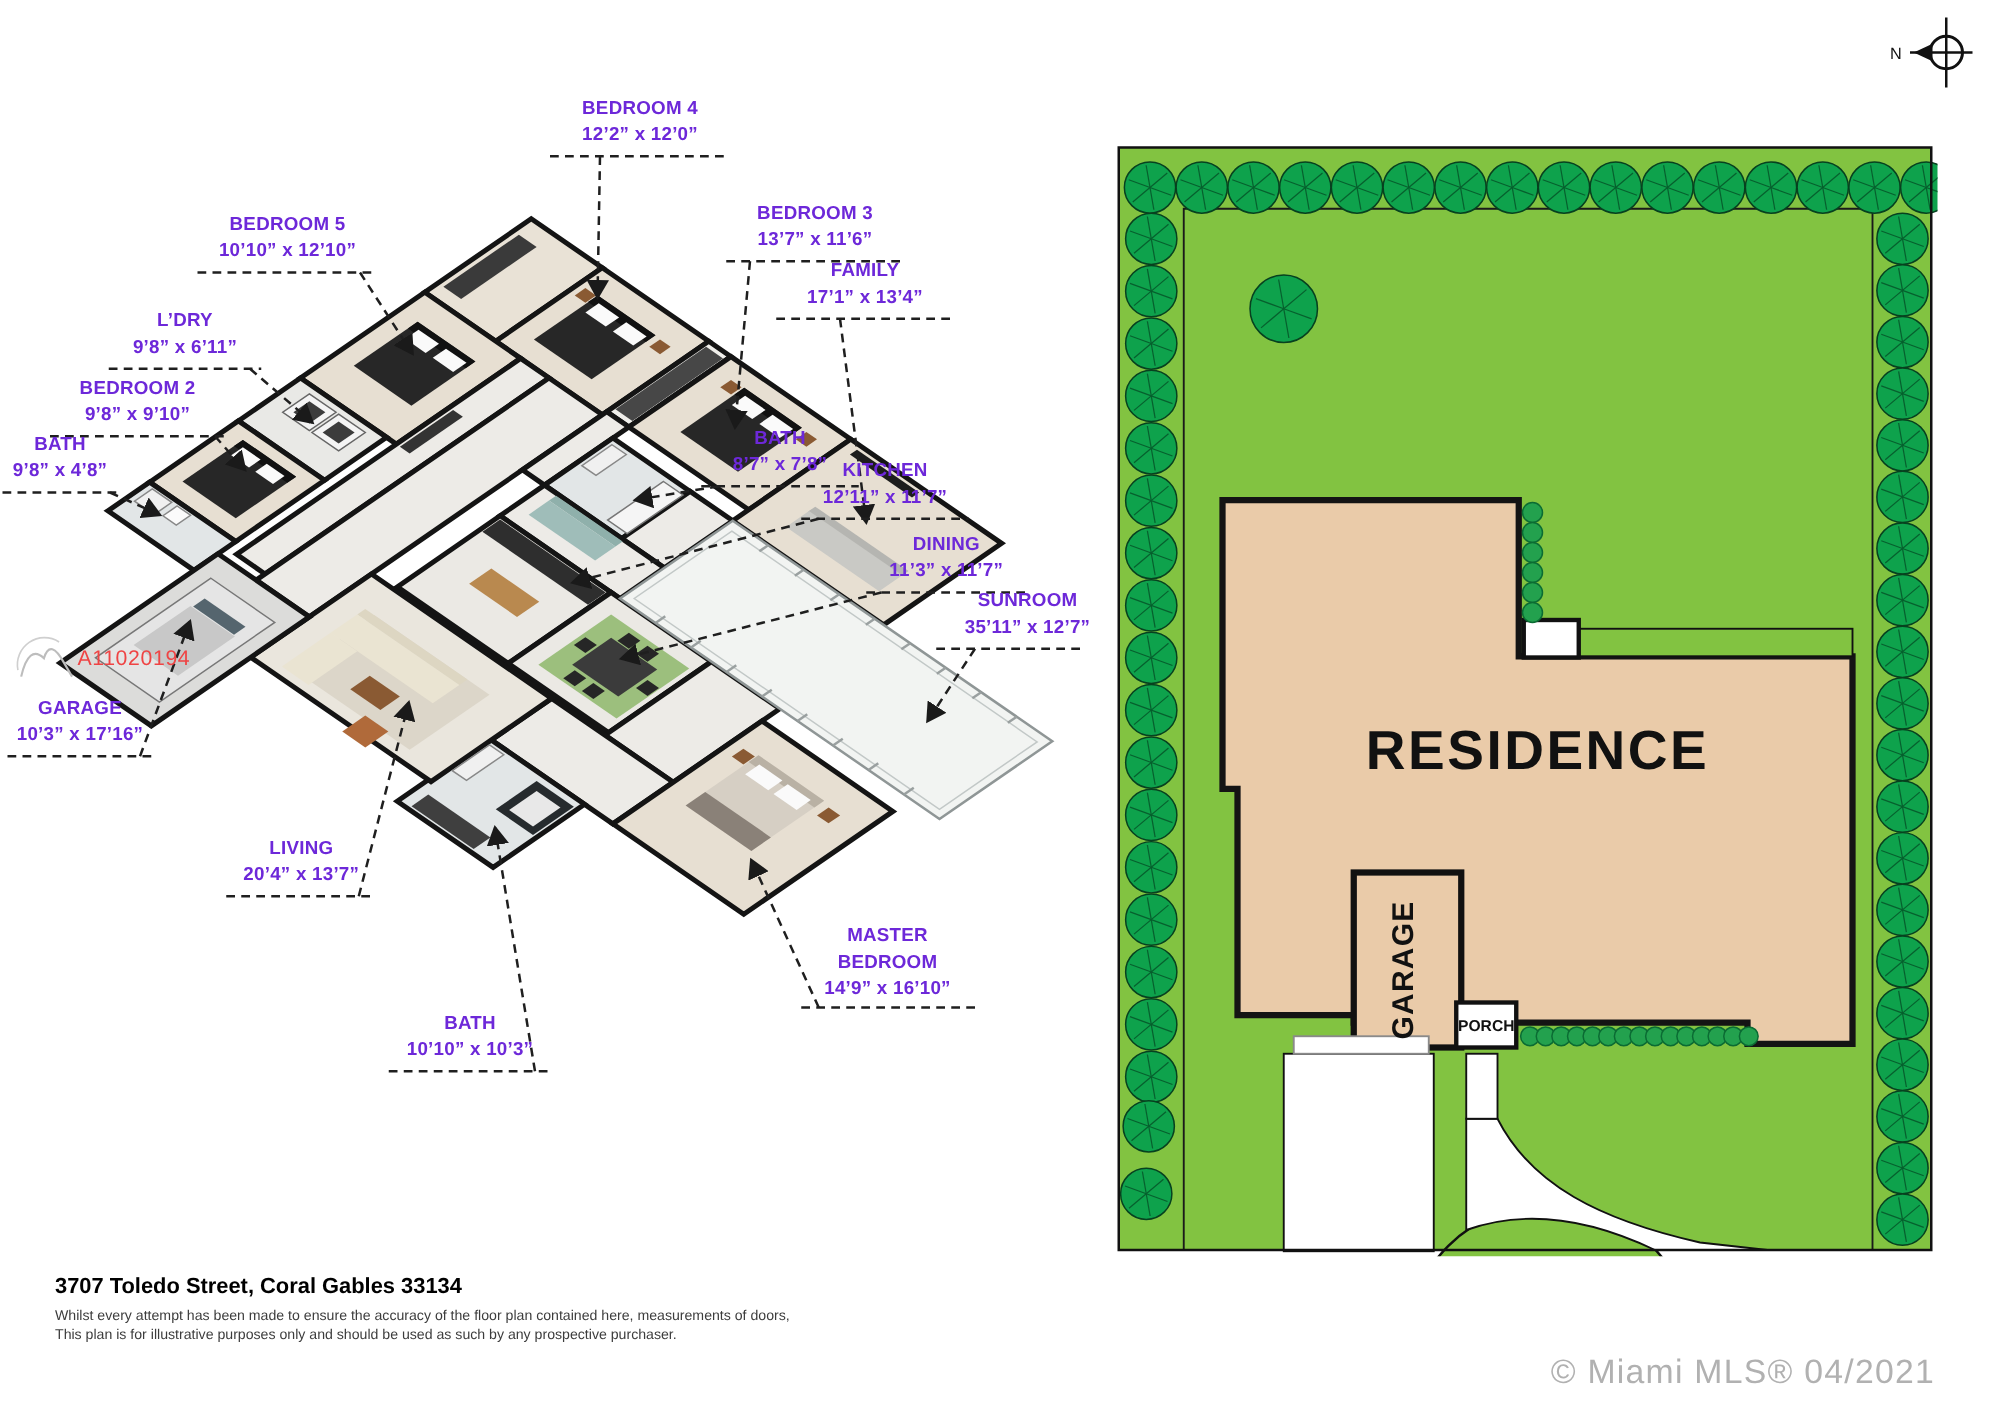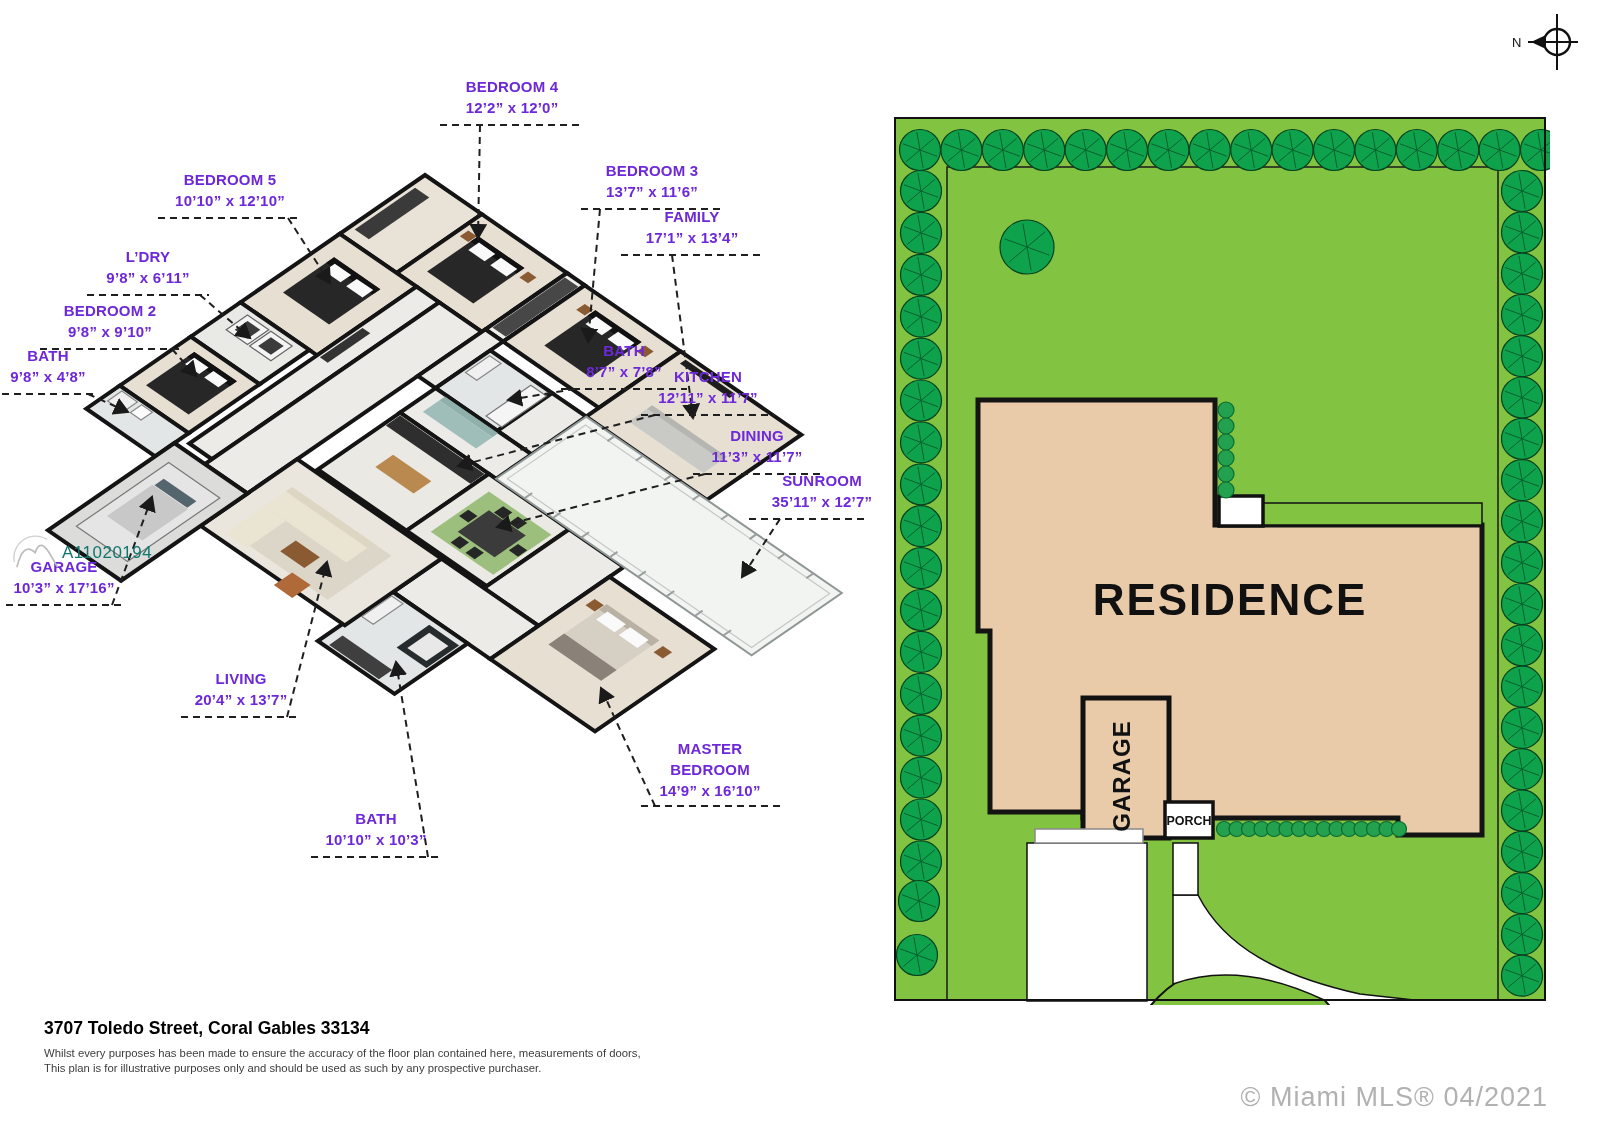--- a/index.html
+++ b/index.html
@@ -6,22 +6,22 @@
   body{width:1600px;height:1130px;position:relative;overflow:hidden;
        font-family:"Liberation Sans",sans-serif;}
   svg{display:block}
   #floorplan-area{position:absolute;left:0;top:0;width:880px;height:1010px;}
   #plan-svg{position:absolute;left:0;top:0;}
   .rlabel{position:absolute;transform:translateX(-50%);text-align:center;
           font:600 15px/21px "Liberation Sans",sans-serif;color:#6d28d9;
           letter-spacing:.2px;white-space:nowrap;}
   .rlabel .rdims{font-weight:700;}
   .rlabel.wrap{white-space:normal;width:116px;}
-  #watermark{position:absolute;left:10px;top:528px;display:flex;align-items:center;
-             color:#0f766e;font:500 17px "Liberation Sans",sans-serif;letter-spacing:.5px;}
+  #watermark{position:absolute;left:10px;top:502px;display:flex;align-items:center;
+             color:#ef4444;font:500 17px "Liberation Sans",sans-serif;letter-spacing:.5px;}
   #site-svg{position:absolute;left:890px;top:110px;}
   #compass-svg{position:absolute;left:1500px;top:8px;}
   #address{position:absolute;left:44px;top:1018px;font:600 17.5px "Liberation Sans",sans-serif;color:#000000;}
   #disclaimer{position:absolute;left:44px;top:1046px;font:400 11.3px/14.6px "Liberation Sans",sans-serif;color:#3c3c3c;}
   #mls-credit{position:absolute;right:52px;top:1082px;font:500 27px "Liberation Sans",sans-serif;
               color:#b1b1b1;letter-spacing:1px;}
 </style>
 </head>
 <body>
 
@@ -690,16 +690,16 @@
 <svg id="compass-svg" width="90" height="70" viewBox="0 0 90 70">
   <line x1="57" y1="6" x2="57" y2="62" stroke="#111" stroke-width="2"></line>
   <line x1="28" y1="34" x2="78" y2="34" stroke="#111" stroke-width="2"></line>
   <circle cx="57" cy="34" r="13" fill="none" stroke="#111" stroke-width="2.4"></circle>
   <path d="M31,34 L46,27 L46,41 Z" fill="#111"></path>
   <text x="12" y="39" font-family="Liberation Sans, sans-serif" font-size="13" fill="#111">N</text>
 </svg>
 
 <div id="address">3707 Toledo Street, Coral Gables 33134</div>
 <div id="disclaimer">
-  <div>Whilst every purposes has been made to ensure the accuracy of the floor plan contained here, measurements of doors,</div>
+  <div>Whilst every attempt has been made to ensure the accuracy of the floor plan contained here, measurements of doors,</div>
   <div>This plan is for illustrative purposes only and should be used as such by any prospective purchaser.</div>
 </div>
 <div id="mls-credit">© Miami MLS® 04/2021</div>
 
 </body></html>

